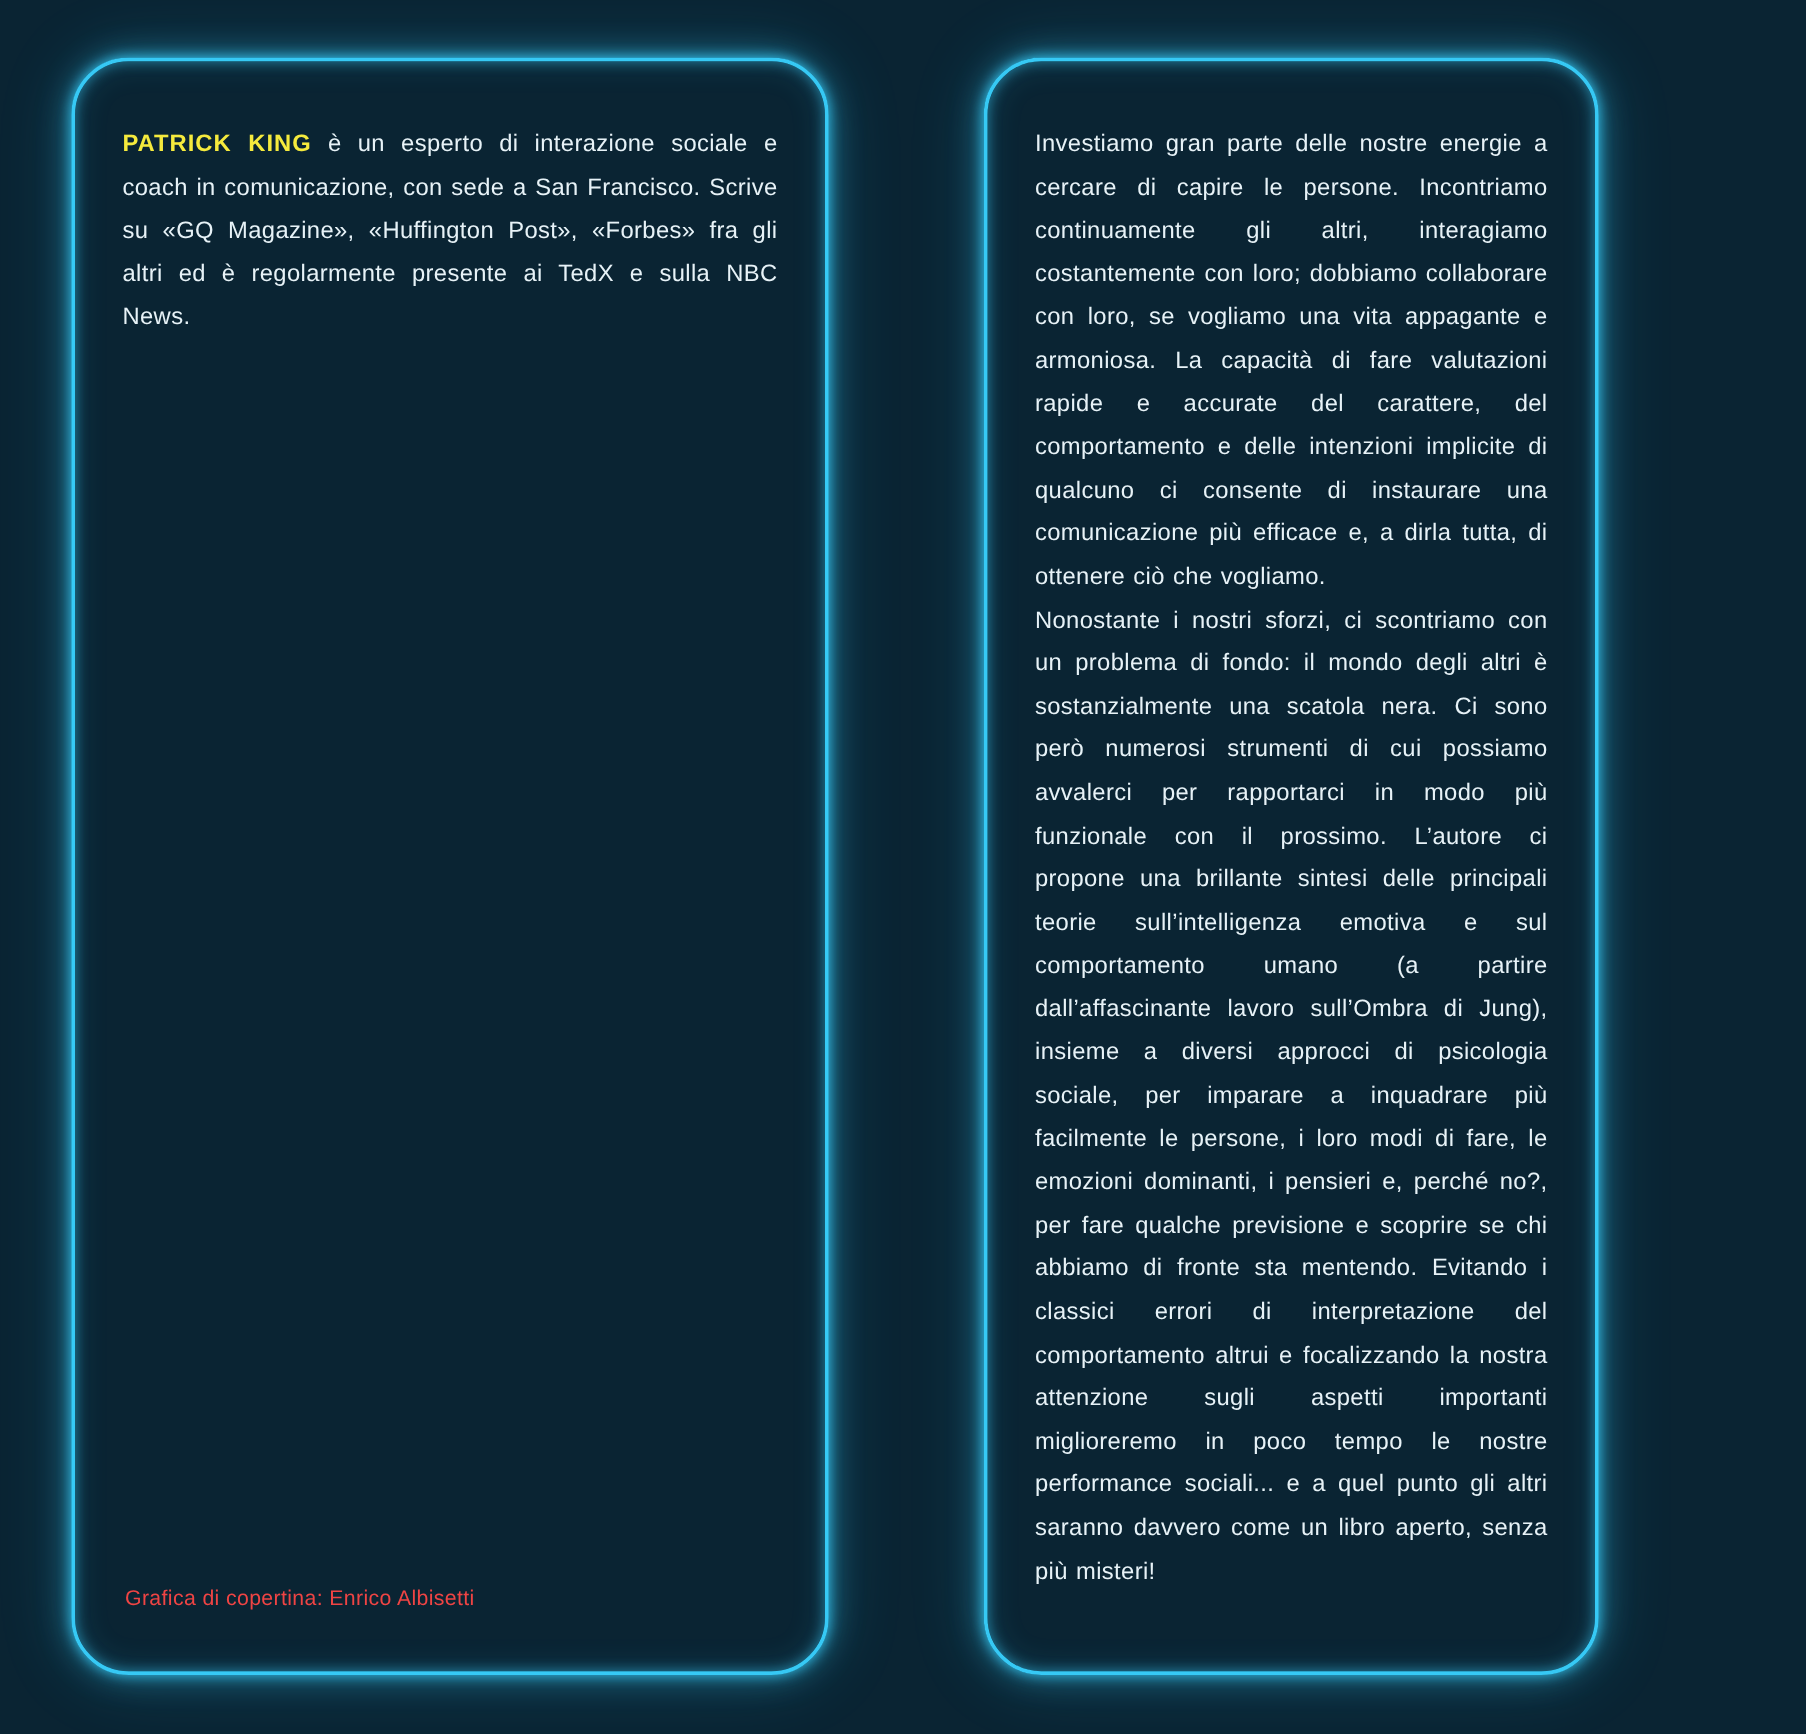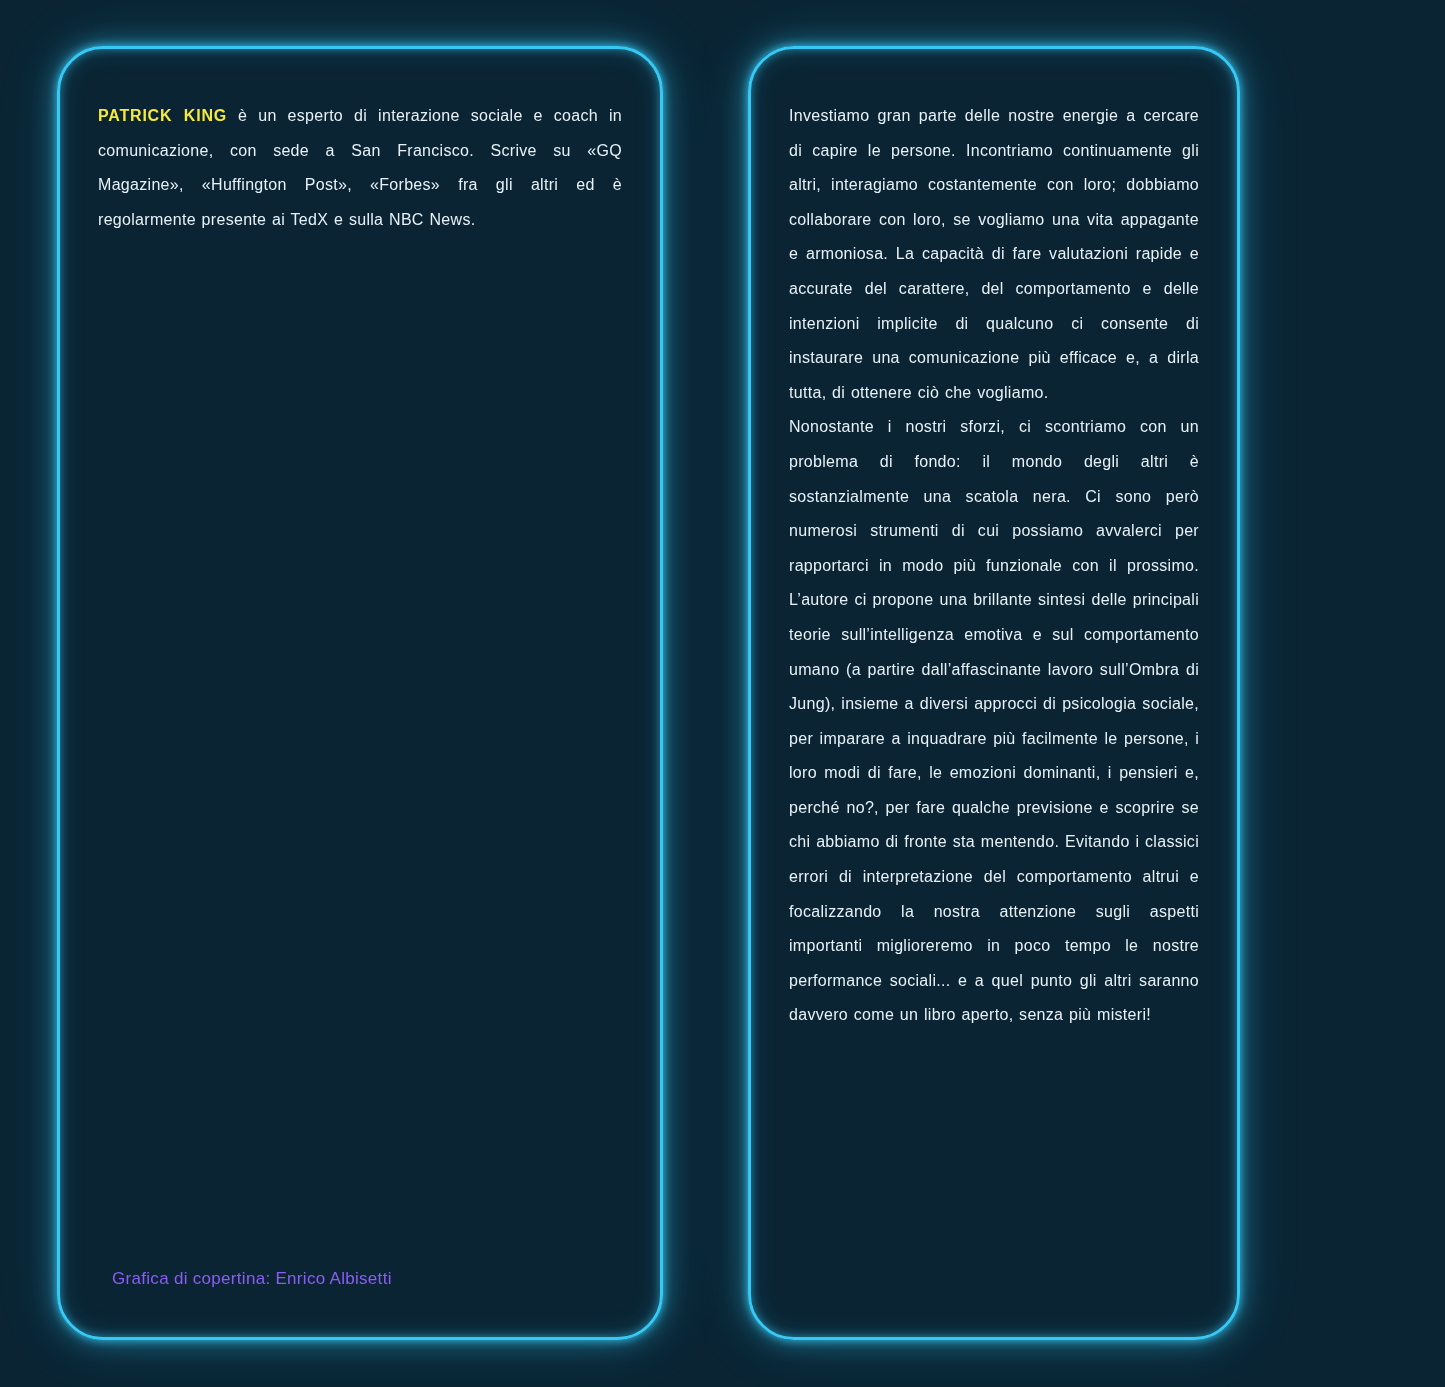--- a/index.html
+++ b/index.html
@@ -23,52 +23,51 @@
     border-radius: 46px;
     box-shadow:
       0 0 10px rgba(54, 201, 245, 0.9),
       0 0 28px rgba(54, 201, 245, 0.45),
       0 0 60px rgba(54, 201, 245, 0.20),
       inset 0 0 10px rgba(54, 201, 245, 0.55),
       inset 0 0 26px rgba(54, 201, 245, 0.18);
     background: transparent;
   }
   .flap-panel.left  { left: 57px;  width: 606px; }
-  .flap-panel.right { left: 748px; width: 492px; }
+  .flap-panel.right { left: 787px; width: 492px; }
 
   .flap-text {
     position: absolute;
     top: 50px;
     left: 38px;
     right: 38px;
     color: #e7f2f7;
-    font-size: 16px;
+    font-size: 19px;
     line-height: 34.6px;
     letter-spacing: 0.3px;
     text-align: justify;
     hyphens: auto;
     -webkit-hyphens: auto;
     word-spacing: 1px;
   }
   .flap-text p {
     margin: 0;
   }
   .author-name {
     color: #f5ea3d;
     font-weight: bold;
     letter-spacing: 0.8px;
   }
   .credit {
     position: absolute;
     left: 40px;
     bottom: 48px;
-    color: #8b5cf6;
+    color: #ef4444;
     font-size: 17px;
     letter-spacing: 0.3px;
-    margin-left: 12px;
   }
 </style>
 </head>
 <body>
 
 <div class="flap-panel left">
   <div class="flap-text">
     <p><span class="author-name">PATRICK KING</span><span> è un esperto di interazione sociale e coach in comunicazione, con sede a San Francisco. Scrive su «GQ Magazine», «Huffington Post», «Forbes» fra gli altri ed è regolarmente presente ai TedX e sulla NBC News.</span></p>
   </div>
   <div class="credit">Grafica di copertina: Enrico Albisetti</div>

